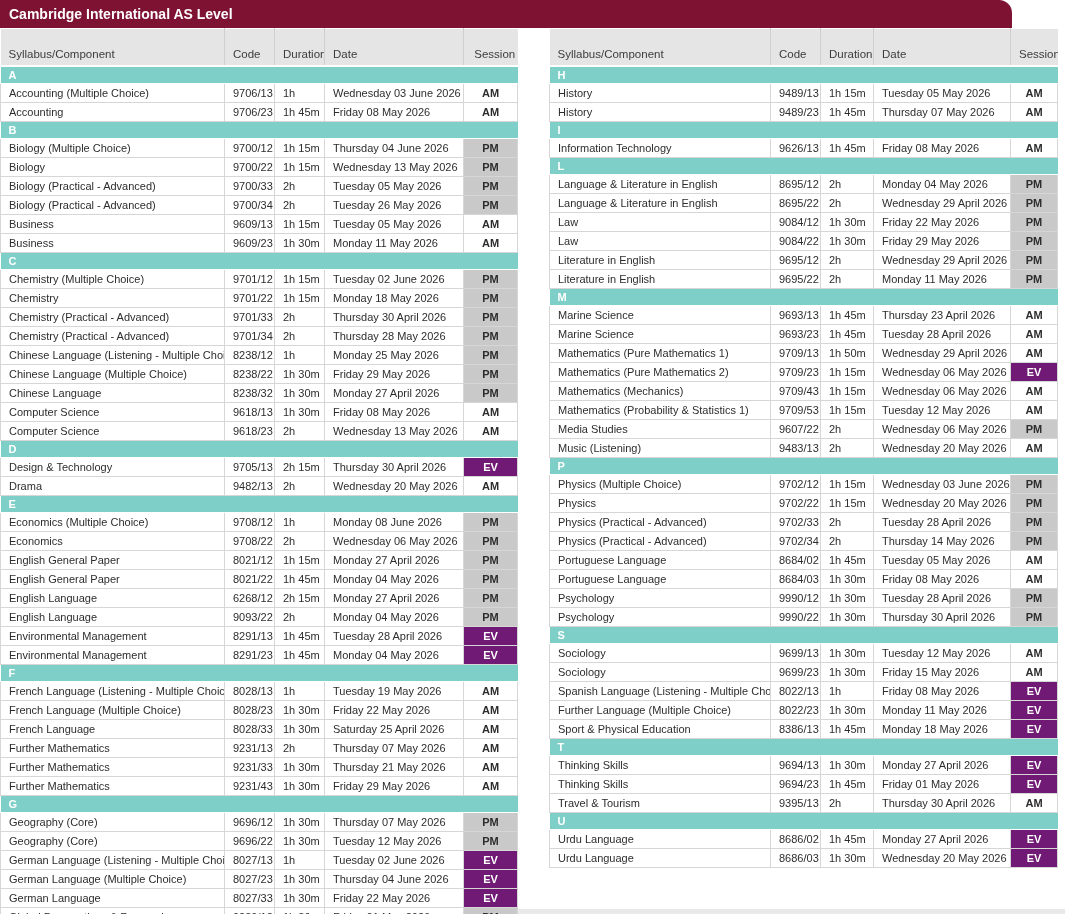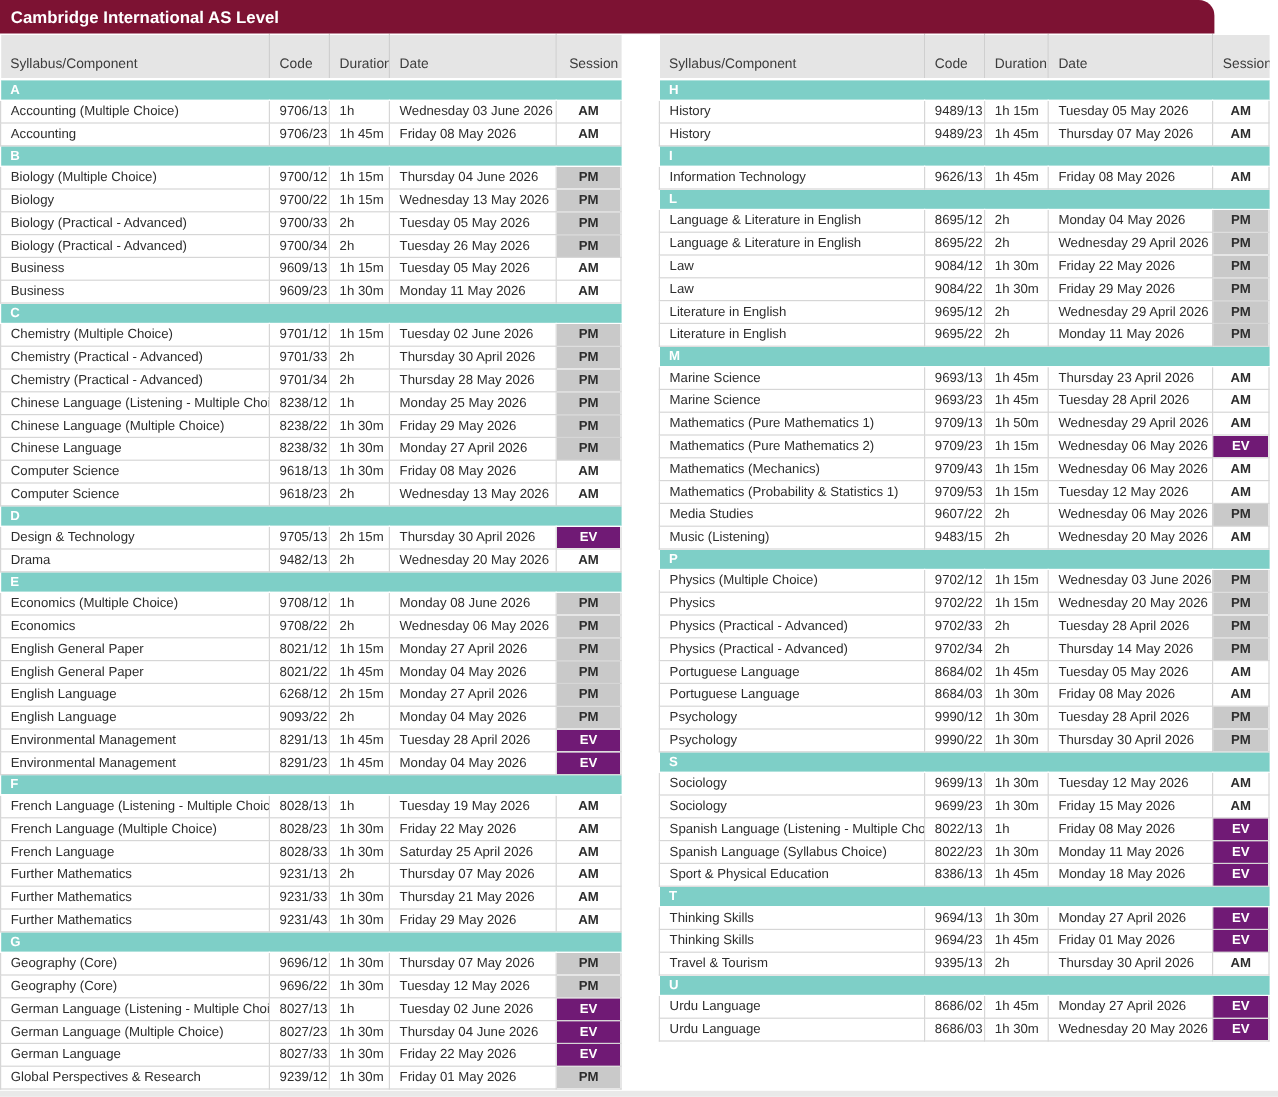--- a/index.html
+++ b/index.html
@@ -132,20 +132,27 @@
           <td colspan="5">C</td>
         </tr>
         <tr>
           <td>Chemistry (Multiple Choice)</td>
           <td>9701/12</td>
           <td>1h 15m</td>
           <td>Tuesday 02 June 2026</td>
           <td class="session pm">PM</td>
         </tr>
         <tr>
+          <td>Chemistry</td>
+          <td>9701/22</td>
+          <td>1h 15m</td>
+          <td>Monday 18 May 2026</td>
+          <td class="session pm">PM</td>
+        </tr>
+        <tr>
           <td>Chemistry (Practical - Advanced)</td>
           <td>9701/33</td>
           <td>2h</td>
           <td>Thursday 30 April 2026</td>
           <td class="session pm">PM</td>
         </tr>
         <tr>
           <td>Chemistry (Practical - Advanced)</td>
           <td>9701/34</td>
           <td>2h</td>
@@ -495,21 +502,21 @@
         </tr>
         <tr>
           <td>Media Studies</td>
           <td>9607/22</td>
           <td>2h</td>
           <td>Wednesday 06 May 2026</td>
           <td class="session pm">PM</td>
         </tr>
         <tr>
           <td>Music (Listening)</td>
-          <td>9483/15</td>
+          <td>9483/13</td>
           <td>2h</td>
           <td>Wednesday 20 May 2026</td>
           <td class="session am">AM</td>
         </tr>
         <tr class="section">
           <td colspan="5">P</td>
         </tr>
         <tr>
           <td>Physics (Multiple Choice)</td>
           <td>9702/12</td>
@@ -584,21 +591,21 @@
           <td class="session am">AM</td>
         </tr>
         <tr>
           <td>Spanish Language (Listening - Multiple Choice)</td>
           <td>8022/13</td>
           <td>1h</td>
           <td>Friday 08 May 2026</td>
           <td class="session ev">EV</td>
         </tr>
         <tr>
-          <td>Spanish Language (Syllabus Choice)</td>
+          <td>Further Language (Multiple Choice)</td>
           <td>8022/23</td>
           <td>1h 30m</td>
           <td>Monday 11 May 2026</td>
           <td class="session ev">EV</td>
         </tr>
         <tr>
           <td>Sport &amp; Physical Education</td>
           <td>8386/13</td>
           <td>1h 45m</td>
           <td>Monday 18 May 2026</td>

